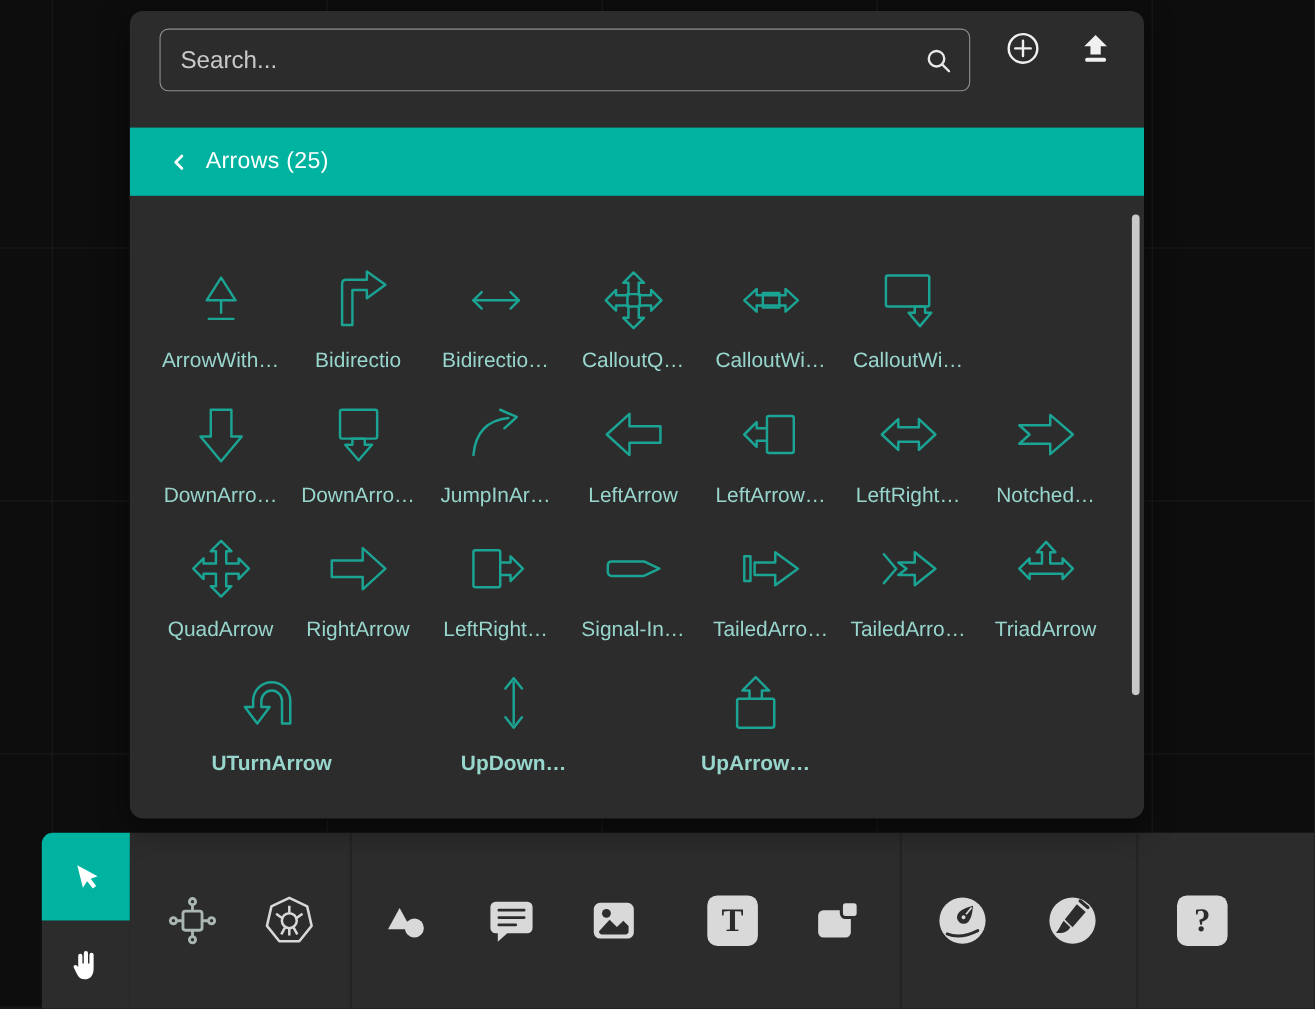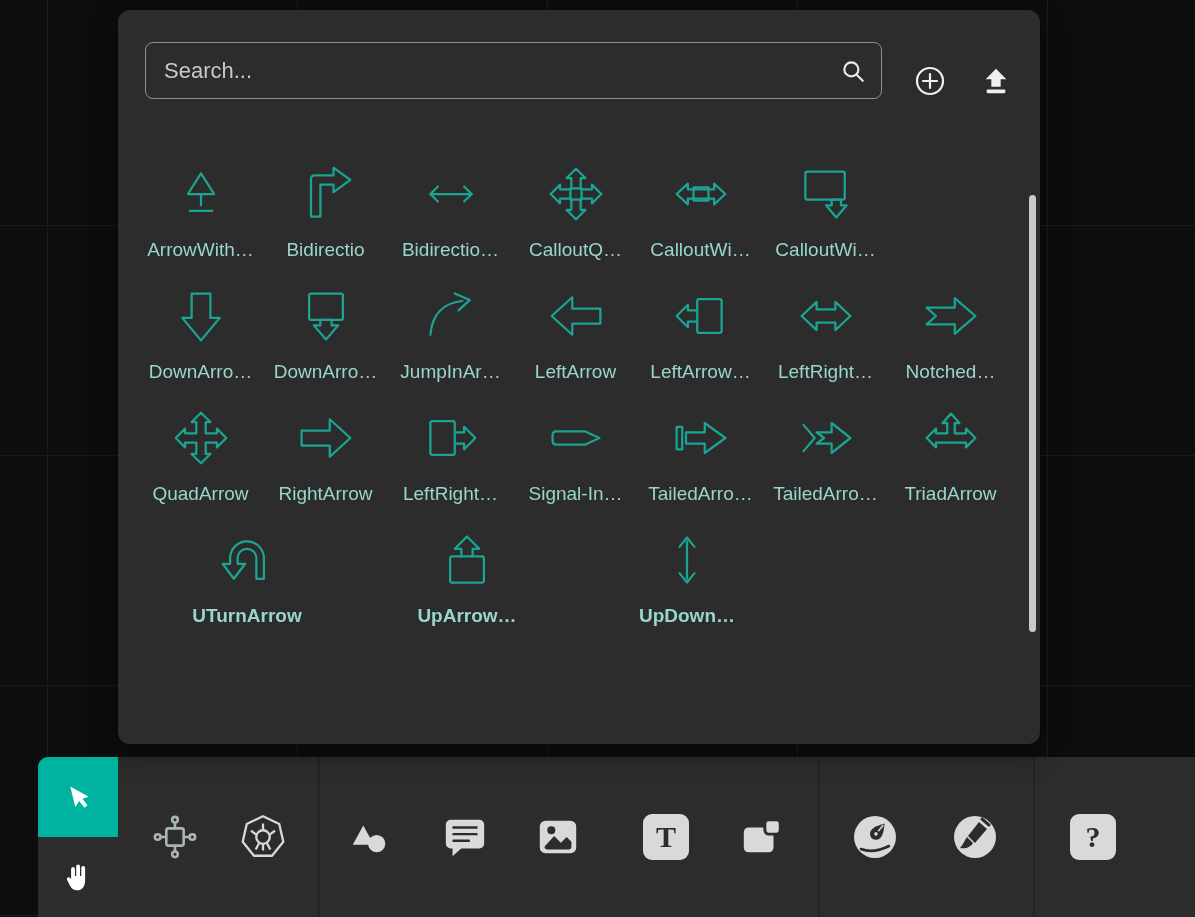--- a/index.html
+++ b/index.html
@@ -17,21 +17,21 @@
     background-size:100% 230px, 250px 100%;
     background-position:0 225px, 47px 0;
   }
 
   
   .panel{
     position:absolute;left:118px;top:10px;width:922px;height:734px;z-index:2;
     background:var(--panel,#2c2c2c);border-radius:12px;overflow:hidden;
     box-shadow:0 8px 28px rgba(0,0,0,.45);
   }
-  .panel-top{display:flex;align-items:flex-end;gap:30px;padding:32px 26px 0 27px;}
+  .panel-top{display:flex;align-items:flex-start;gap:30px;padding:16px 26px 0 27px;}
   .search-box{flex:1;position:relative;}
   .search-box input{
     width:100%;box-sizing:border-box;height:57px;background:transparent;
     border:1.6px solid #8f8f8f;border-radius:8px;color:#ececec;font-size:22px;
     padding:0 56px 0 18px;outline:none;font-family:inherit;
   }
   .search-box input::placeholder{color:#c9c9c9;}
   .search-ic{position:absolute;right:16px;top:50%;transform:translateY(-50%);display:flex;}
   .icon-btn{background:none;border:none;padding:0;width:36px;height:36px;
     display:flex;align-items:center;justify-content:center;cursor:pointer;}
@@ -97,20 +97,28 @@
     <button class="icon-btn">
       <span style="display:flex">
         <svg width="30" height="30" viewBox="0 0 32 32" fill="#f0f0f0">
           <path d="M16 3 L27 14 H21 V22 H11 V14 H5 Z"></path>
             <rect x="6" y="25" width="20" height="4" rx="1.5"></rect>
         </svg>
       </span>
     </button>
   </div>
 
+  <div class="cat-bar">
+    <span style="display:flex">
+      <svg width="17" height="17" viewBox="0 0 18 18" fill="none" stroke="#ffffff" stroke-width="2.6" stroke-linecap="round" stroke-linejoin="round">
+        <path d="M11 3 L5 9 L11 15"></path>
+      </svg>
+    </span>
+    <span class="cat-title">Arrows (25)</span>
+  </div>
 
   <div class="grid">
       <div class="shape-row">
         <div class="shape-cell">
           <div class="shape-ic">
             <svg viewBox="0 0 64 64">
               <path d="M32 10 L46 32 H18 Z"></path>
               <path d="M32 32 V44"></path>
               <path d="M20 50 H44"></path>
             </svg>
@@ -290,35 +298,35 @@
           <div class="shape-ic">
             <svg viewBox="0 0 64 64">
               <path d="M50 52 V30 A18 18 0 0 0 14 30 V36 H6 L18 52 L30 36 H22 V30 A10 10 0 0 1 42 30 V52 Z"></path>
             </svg>
           </div>
           <div class="shape-label">UTurnArrow</div>
         </div>
         <div class="shape-cell">
           <div class="shape-ic">
             <svg viewBox="0 0 64 64">
-              <rect x="14" y="28" width="36" height="28" rx="2"></rect>
-              <path d="M26 28 V20 H19 L32 7 L45 20 H38 V28"></path>
-            </svg>
-          </div>
-          <div class="shape-label">UpArrow…</div>
-        </div>
-        <div class="shape-cell">
-          <div class="shape-ic">
-            <svg viewBox="0 0 64 64">
               <path d="M32 12 V52"></path>
               <path d="M24 18 L32 8 L40 18"></path>
               <path d="M24 46 L32 56 L40 46"></path>
             </svg>
           </div>
           <div class="shape-label">UpDown…</div>
+        </div>
+        <div class="shape-cell">
+          <div class="shape-ic">
+            <svg viewBox="0 0 64 64">
+              <rect x="14" y="28" width="36" height="28" rx="2"></rect>
+              <path d="M26 28 V20 H19 L32 7 L45 20 H38 V28"></path>
+            </svg>
+          </div>
+          <div class="shape-label">UpArrow…</div>
         </div>
       </div>
     </div>
 
   <div class="scrollbar"></div>
 </div>
 
 <div class="left-tools">
   <button class="tool pointer">
     <span style="display:flex">

